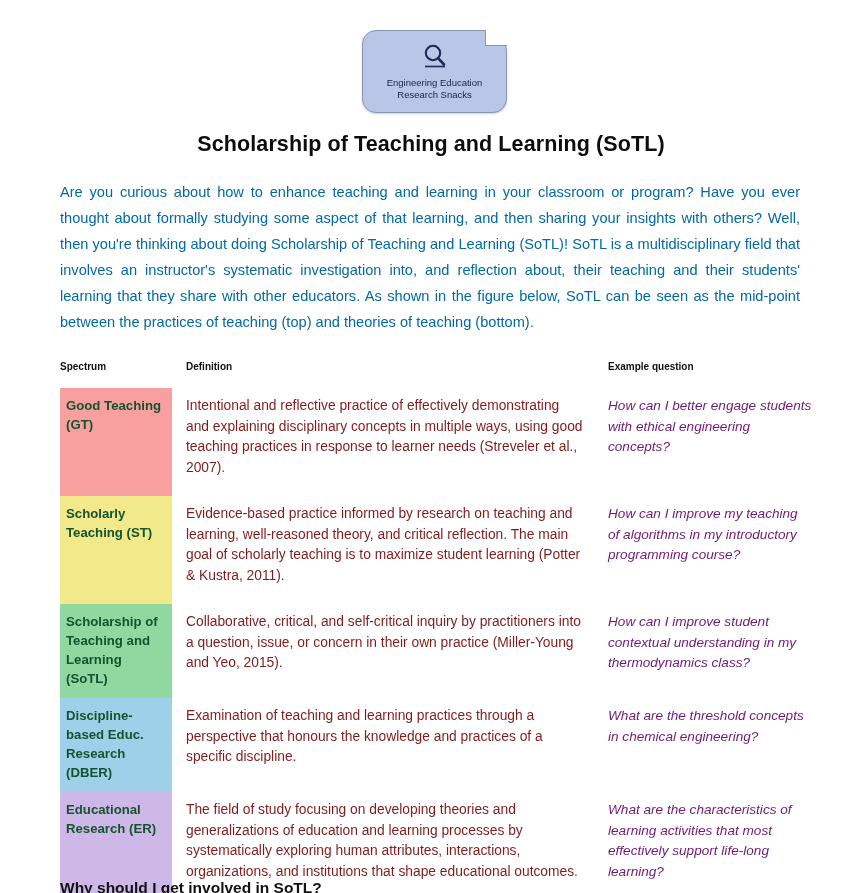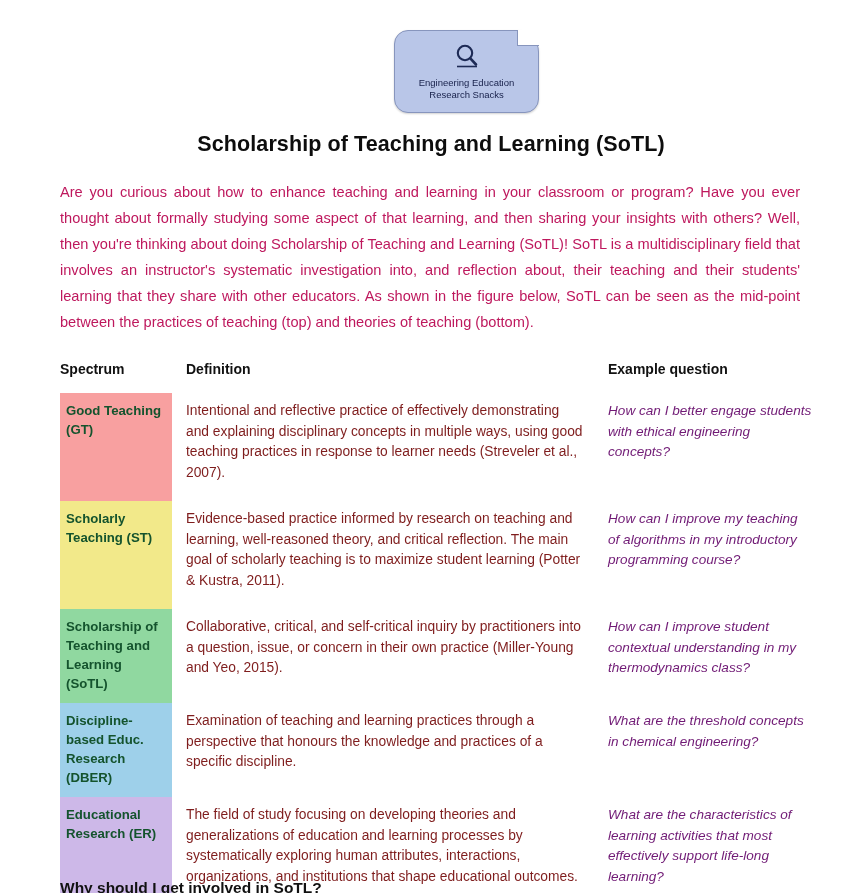--- a/index.html
+++ b/index.html
@@ -28,21 +28,20 @@
     width: 145px;
     height: 83px;
     background: #b9c6e8;
     border: 1px solid #8795bd;
     border-radius: 14px 22px 14px 14px;
     display: flex;
     flex-direction: column;
     align-items: center;
     justify-content: center;
     box-shadow: 0 1px 2px rgba(0,0,0,.18);
-    margin-left: 32px;
   }
   .logo-badge .mag {
     margin-top: -2px;
     margin-bottom: 2px;
   }
   .logo-badge .badge-text {
     font-size: 9.5px;
     line-height: 12px;
     text-align: center;
     color: #17204a;
@@ -112,33 +111,33 @@
     margin: 14px 0 0 0;
     letter-spacing: .1px;
   }
 
   
   .intro {
     margin: 22px 60px 0 60px;
     width: 740px;
     font-size: 14.6px;
     line-height: 26px;
-    color: #be185d;
+    color: #0369a1;
     text-align: justify;
   }
 
   
   .table-wrap {
     margin: 26px 60px 0 60px;
     width: 752px;
   }
   .tbl { width: 100%; border-collapse: collapse; }
   .tbl th {
     text-align: left;
-    font-size: 14px;
+    font-size: 10px;
     font-weight: bold;
     padding: 0 0 16px 0;
     vertical-align: bottom;
     color: #111;
   }
   .col-spectrum { width: 112px; }
   .col-def { width: 430px; }
   .col-ex { width: 210px; }
   .tbl th.th-def { padding-left: 14px; }
   .tbl th.th-ex { padding-left: 6px; }

